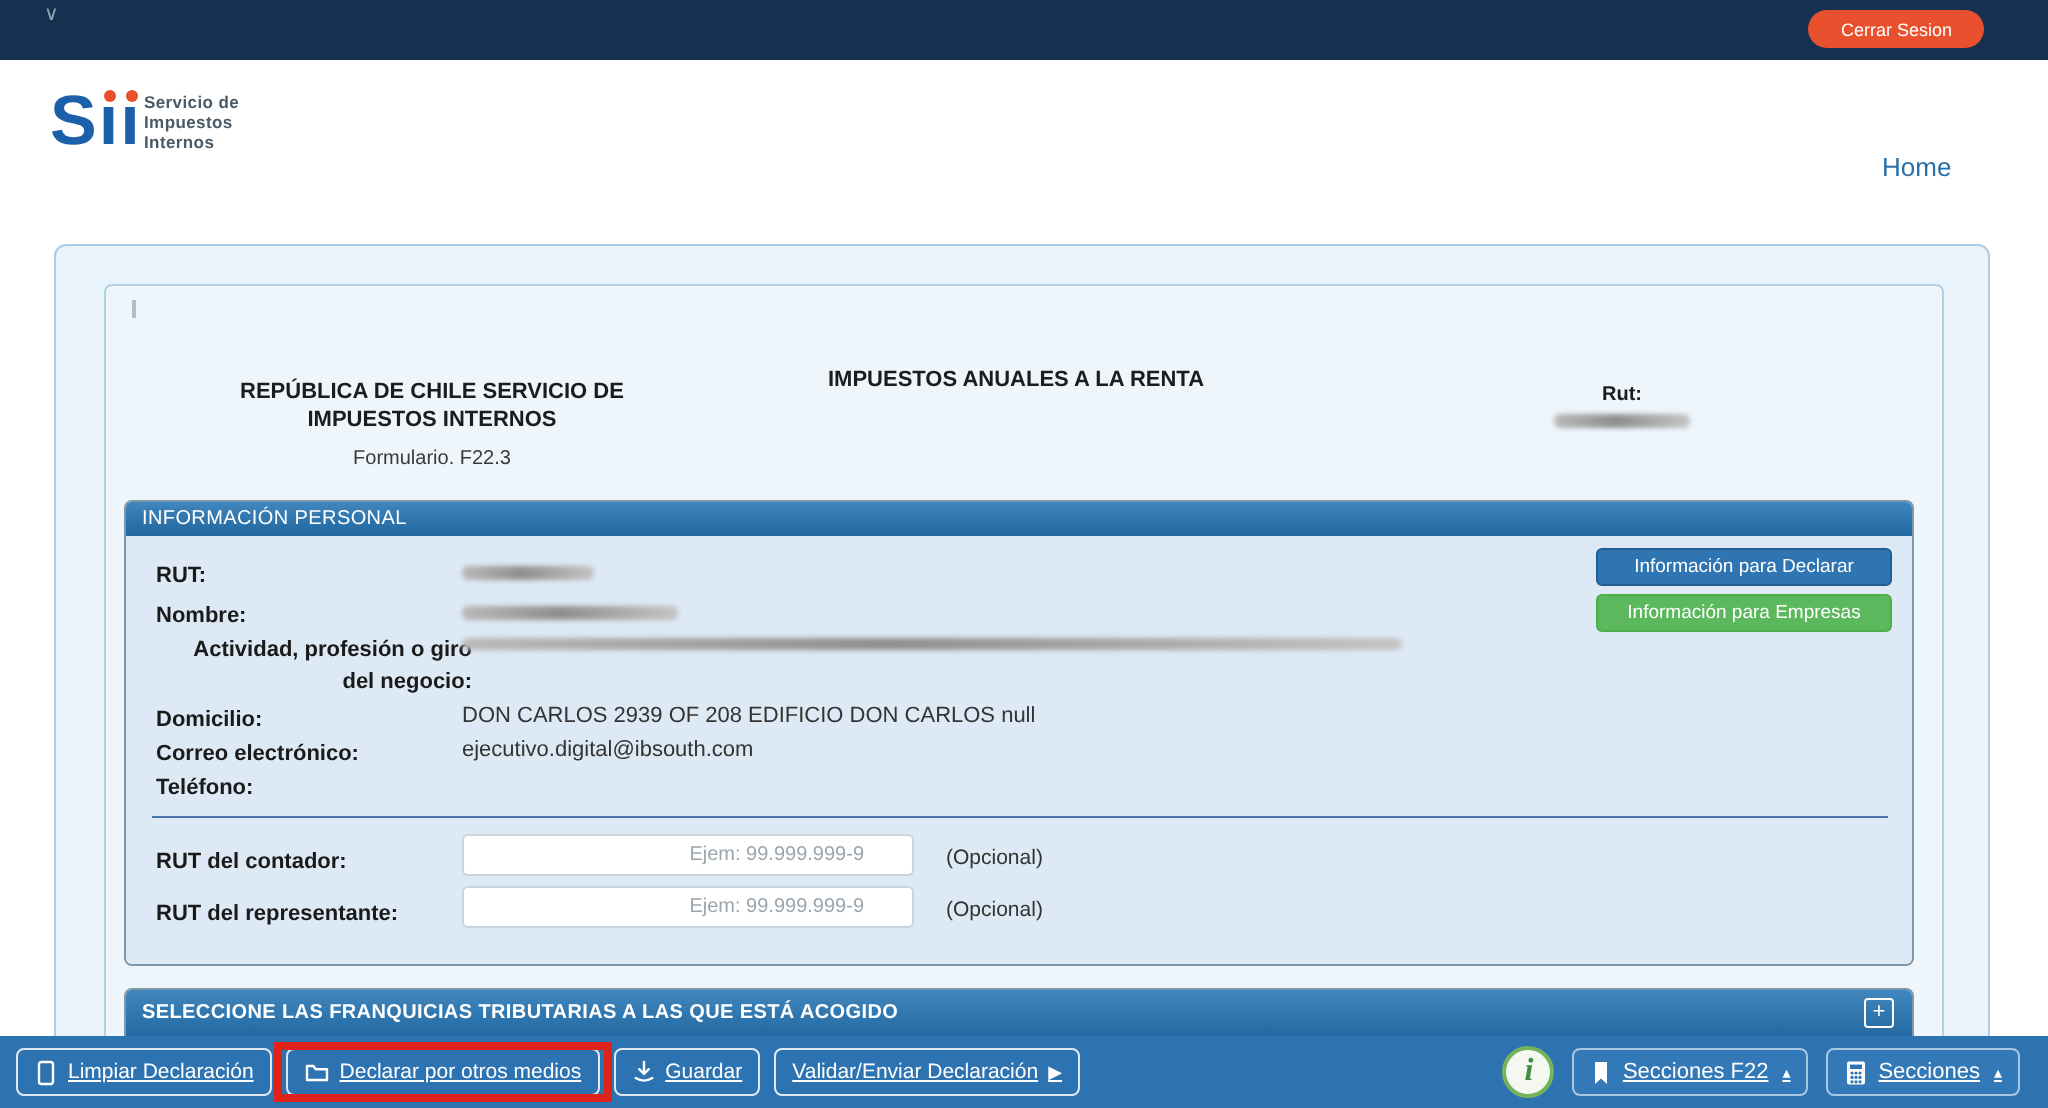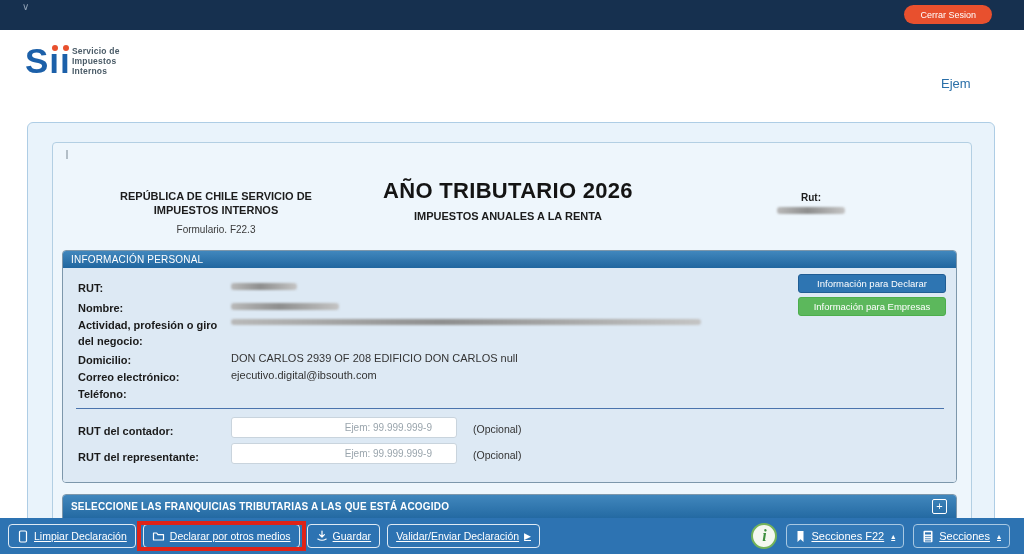--- a/index.html
+++ b/index.html
@@ -100,51 +100,50 @@
     <div class="logo">
       <span class="logo-glyphs"><span>S</span><span>ıı</span></span>
       <span class="logo-dot d1"></span>
       <span class="logo-dot d2"></span>
     </div>
     <div class="tagline">
       <div>Servicio de</div>
       <div>Impuestos</div>
       <div>Internos</div>
     </div>
-    <a class="home-link">Ejem</a>
+    <a class="home-link">Home</a>
   </div>
 
   <div class="outer-panel"></div>
   <div class="inner-panel"></div>
   <div class="stray-mark"></div>
 
   <div class="org-block">
     <div class="org-title">REPÚBLICA DE CHILE SERVICIO DE IMPUESTOS INTERNOS</div>
     <div class="org-form">Formulario. F22.3</div>
   </div>
   <div class="year-block">
-    <div class="year-title">AÑO TRIBUTARIO 2026</div>
     <div class="year-sub">IMPUESTOS ANUALES A LA RENTA</div>
   </div>
   <div class="rut-block">
     <div class="rut-label">Rut:</div>
     <div class="redact" style="margin:4px auto 0; width:68px; height:7px;"></div>
   </div>
 
   <div class="section personal">
     <div class="sec-header">INFORMACIÓN PERSONAL</div>
     <div class="sec-body">
 
       <div class="pi-label" style="top:12px;">RUT:</div>
       <div class="pi-value redact" style="top:15px; width:66px; height:7px;"></div>
 
       <div class="pi-label" style="top:32px;">Nombre:</div>
       <div class="pi-value redact" style="top:35px; width:108px; height:7px;"></div>
 
-      <div class="pi-label" style="top:49px;">Actividad, profesión o giro del negocio:</div>
+      <div class="pi-label" style="top:49px;text-align:right;">Actividad, profesión o giro del negocio:</div>
       <div class="pi-value redact" style="top:51px; width:470px; height:6px;"></div>
 
       <div class="pi-label" style="top:84px;">Domicilio:</div>
       <div class="pi-value" style="top:84px;">DON CARLOS 2939 OF 208 EDIFICIO DON CARLOS null</div>
 
       <div class="pi-label" style="top:101px;">Correo electrónico:</div>
       <div class="pi-value" style="top:101px;">ejecutivo.digital@ibsouth.com</div>
 
       <div class="pi-label" style="top:118px;">Teléfono:</div>
 

